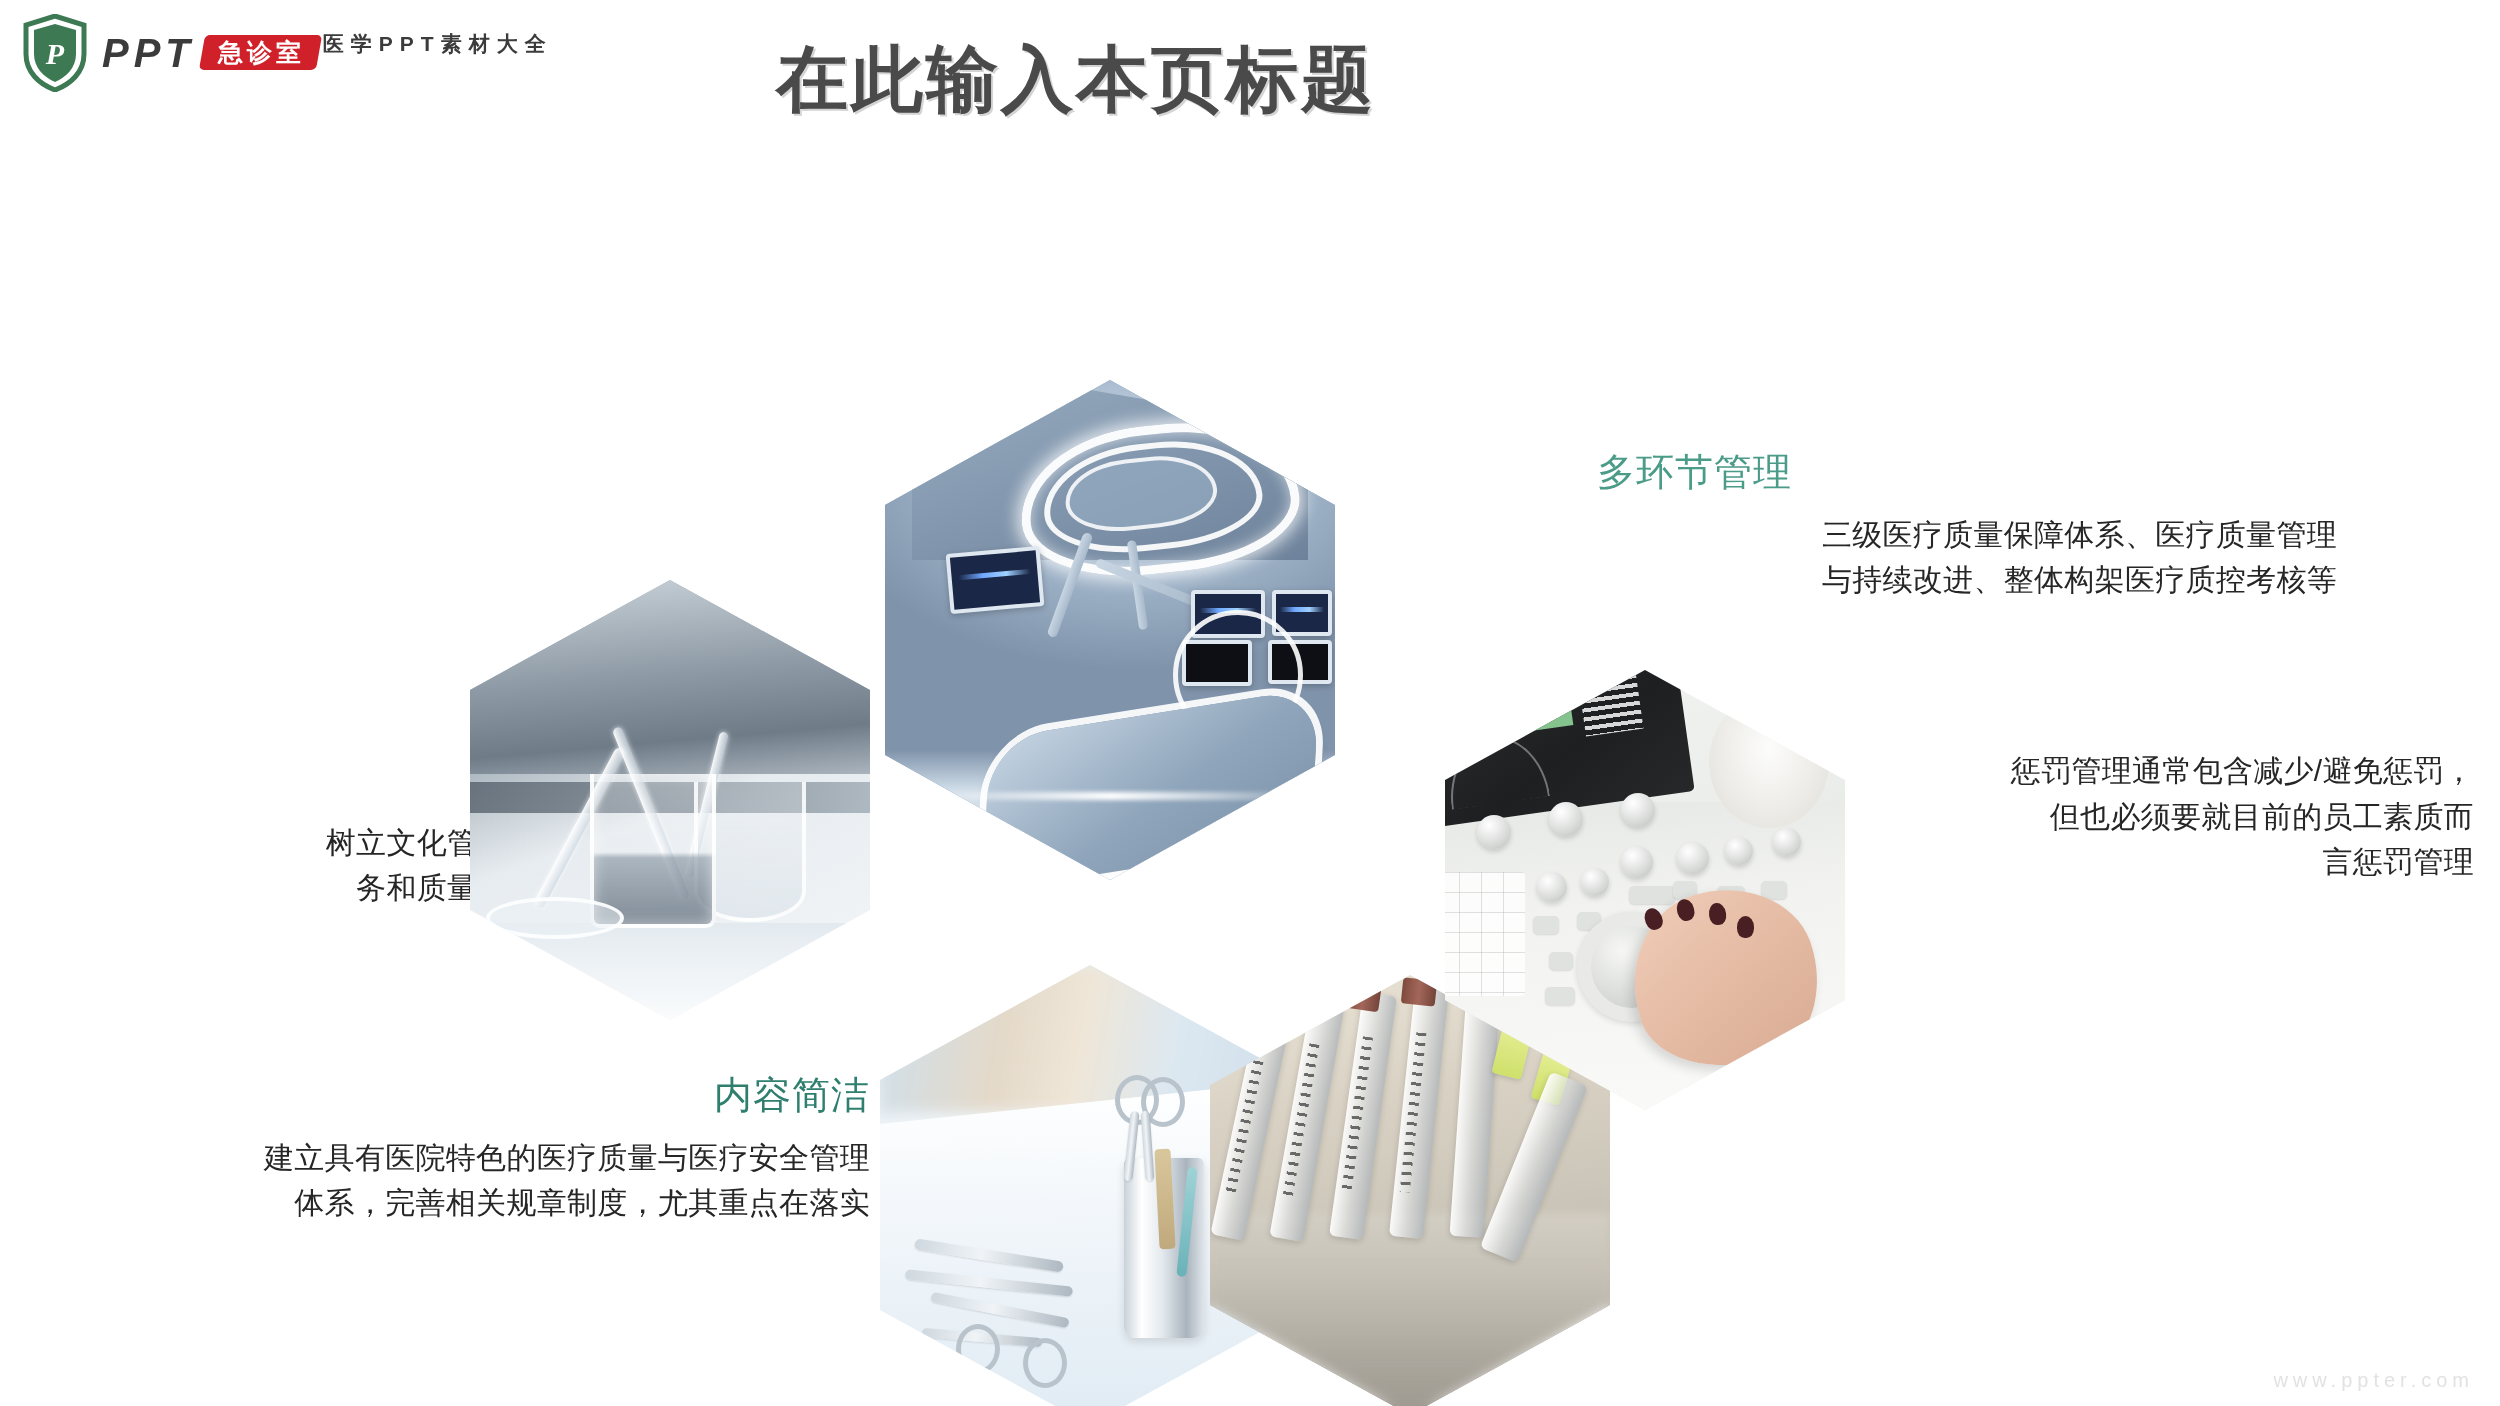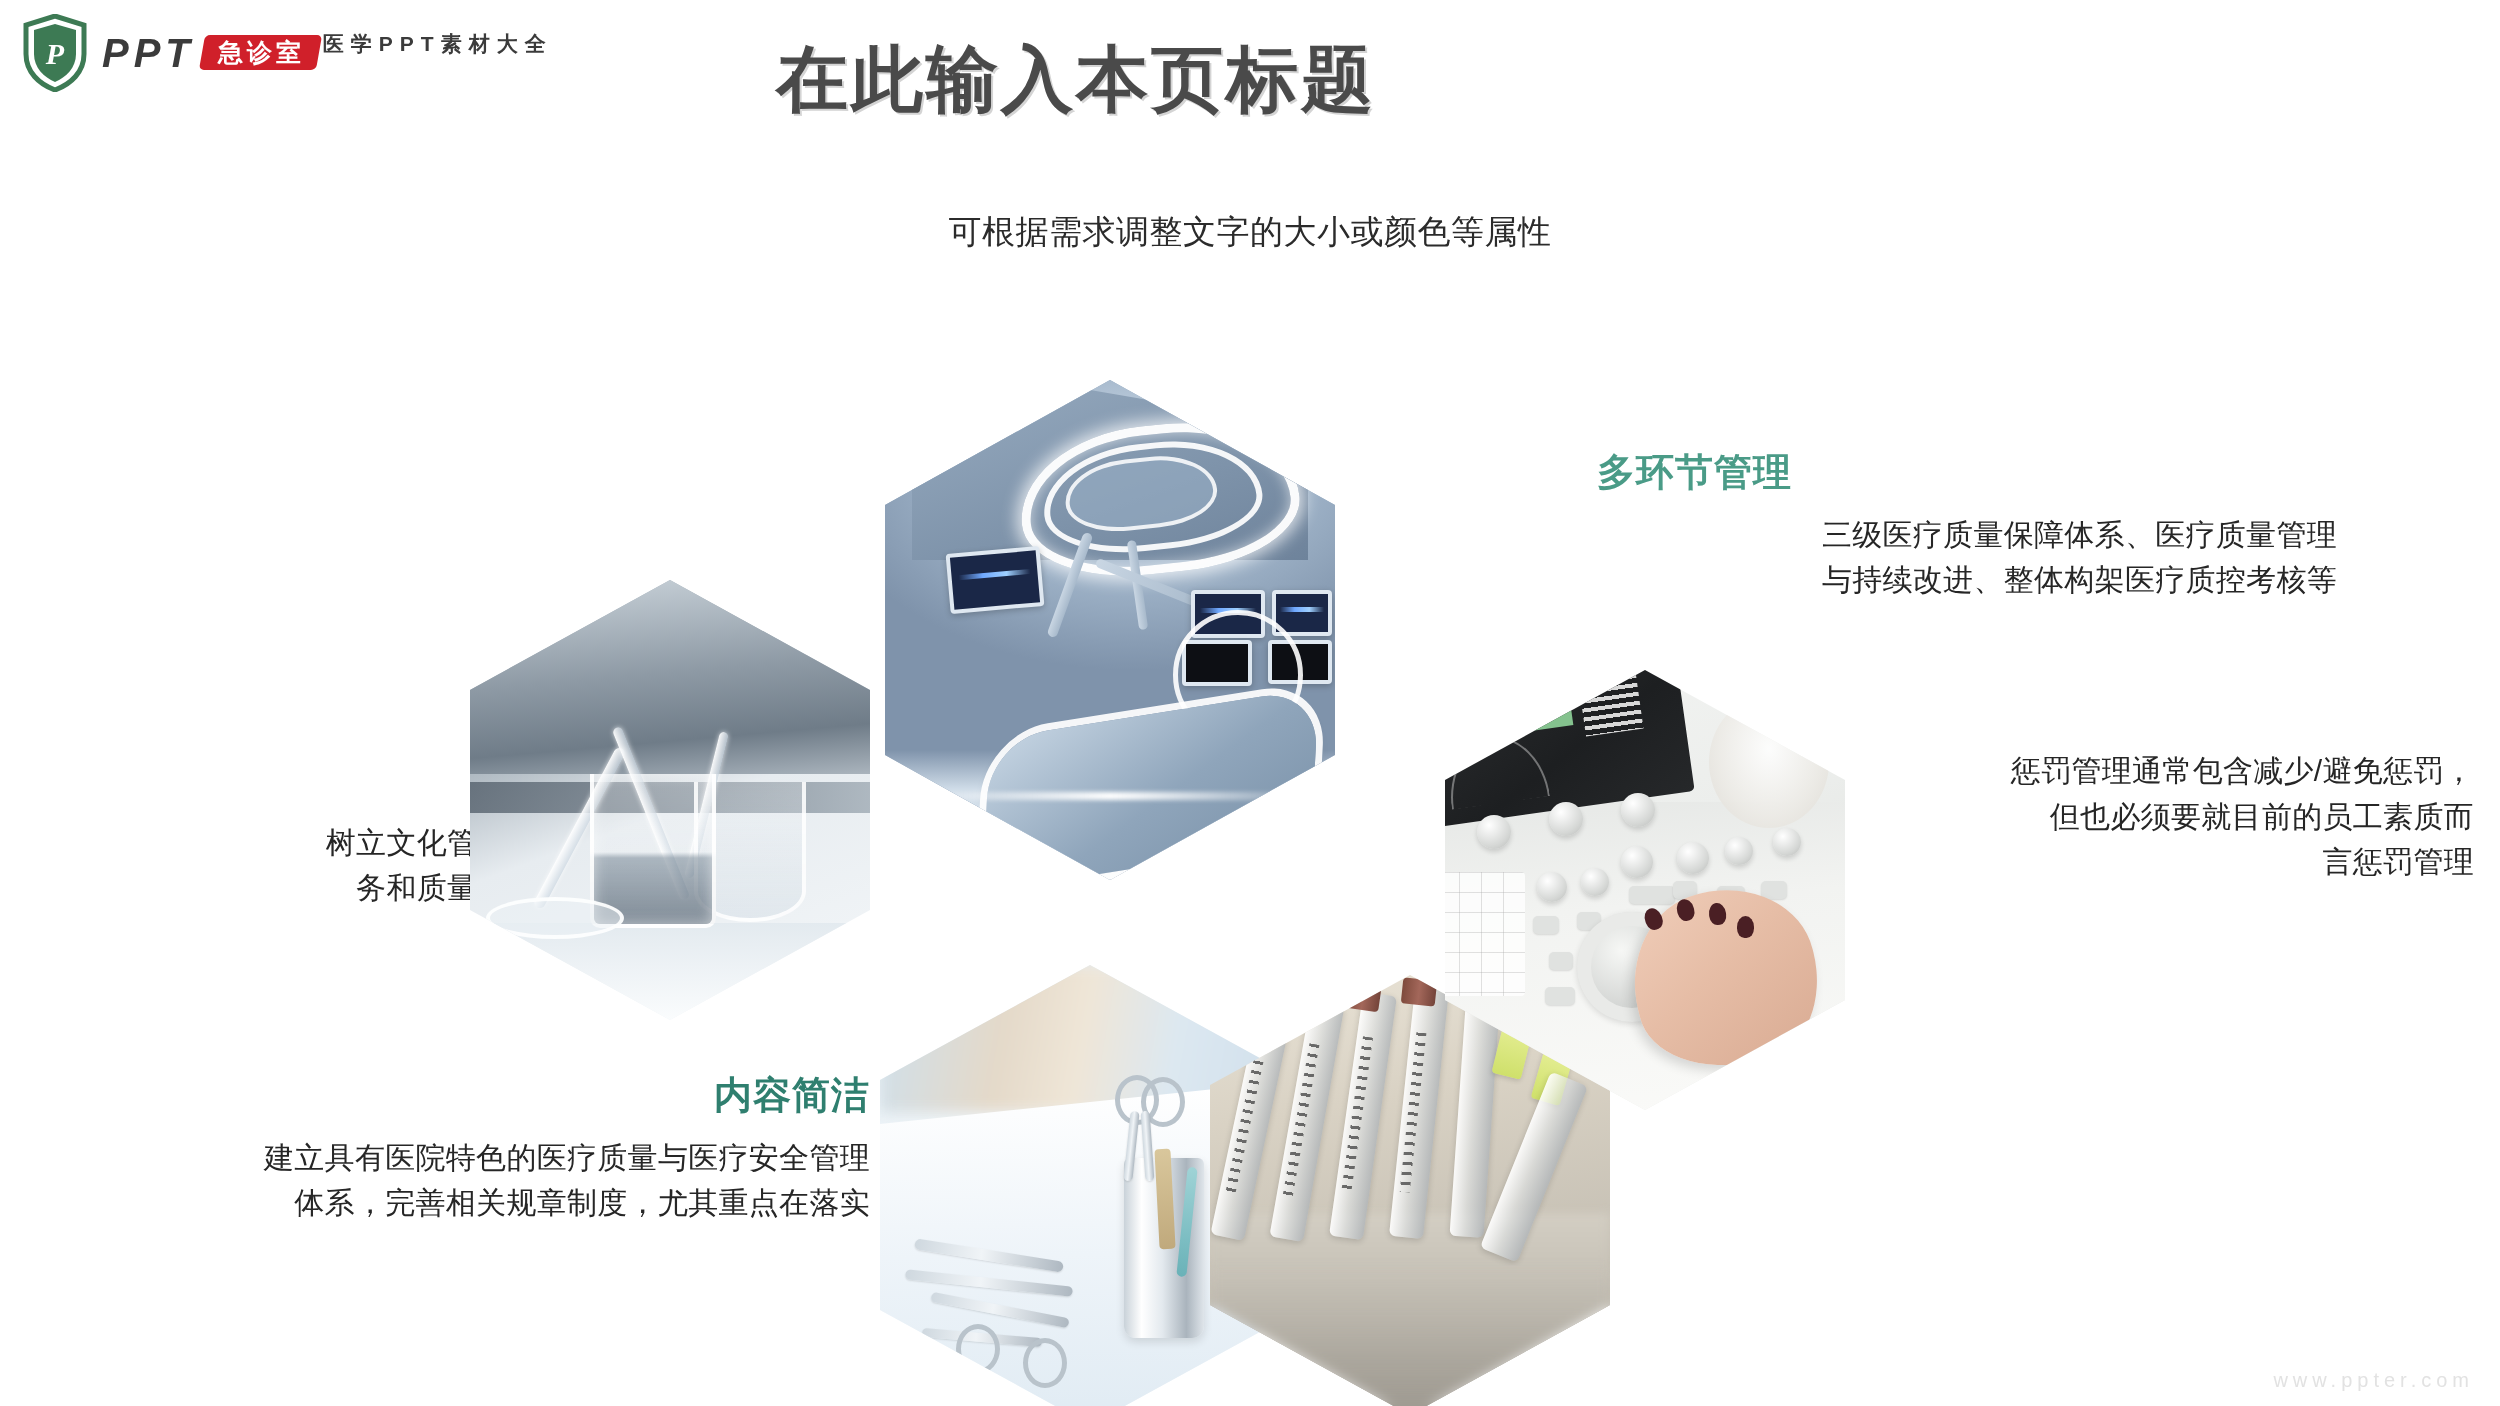--- a/index.html
+++ b/index.html
@@ -486,21 +486,21 @@
     position: absolute; left: 0; bottom: 0; width: 100%; height: 34%;
     backdrop-filter: blur(3px);
     background: linear-gradient(0deg, rgba(160,156,148,0.55), rgba(210,206,198,0.1));
     filter: blur(4px);
   }
 
   
   .tblock { position: absolute; }
   .tblock .t-head {
     font-size: 38px;
-    font-weight: bold;
+    font-weight: normal;
     letter-spacing: 1px;
     margin-bottom: 18px;
     line-height: 1.1;
   }
   .tblock .t-body {
     font-size: 30px;
     line-height: 1.52;
     color: #262626;
     letter-spacing: 0.3px;
     white-space: pre-line;
@@ -541,21 +541,20 @@
       <div class="logo-badge">
         <span>急诊室</span>
       </div>
     </div>
     <div class="logo-row2">医学PPT素材大全</div>
   </div>
 </div>
 
 <div class="page-title">在此输入本页标题</div>
 <div class="page-subtitle">
-  <div>可根据需求调整文字的大小或颜色等属性</div>
 </div>
 
 <div class="hex-cluster">
 
   <div class="hex hex-center">
     <div class="hex-inner">
       <div class="or-bg"></div>
       <div class="or-ceiling"></div>
       <div class="or-light"></div>
       <div class="or-light2"></div>

